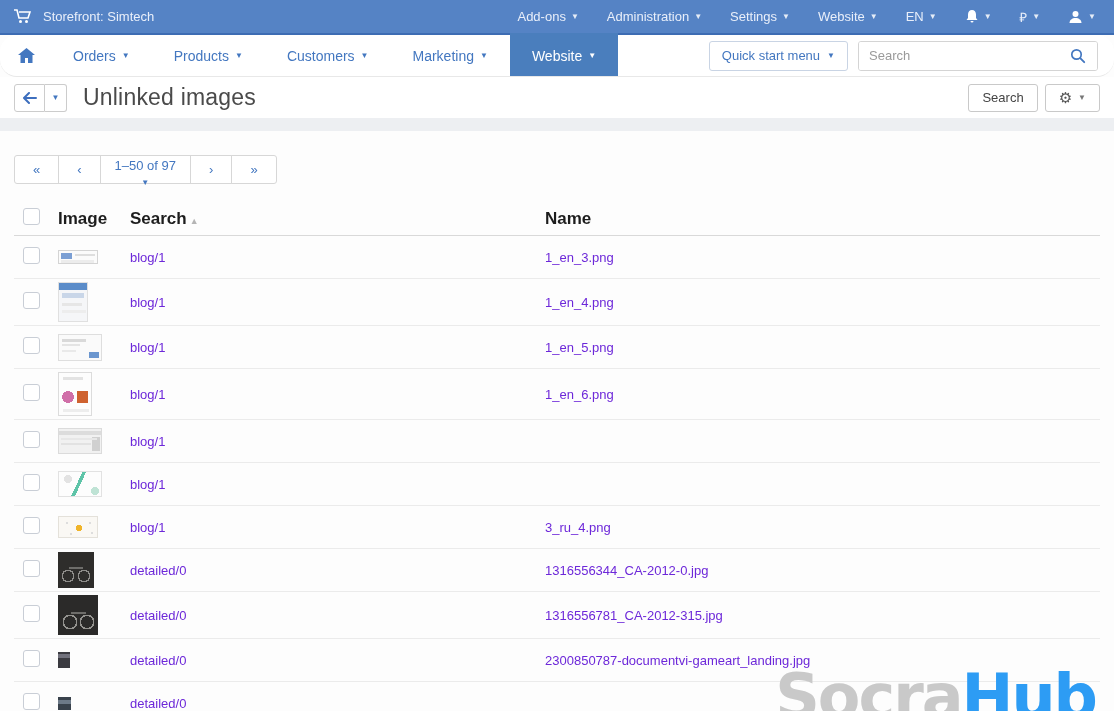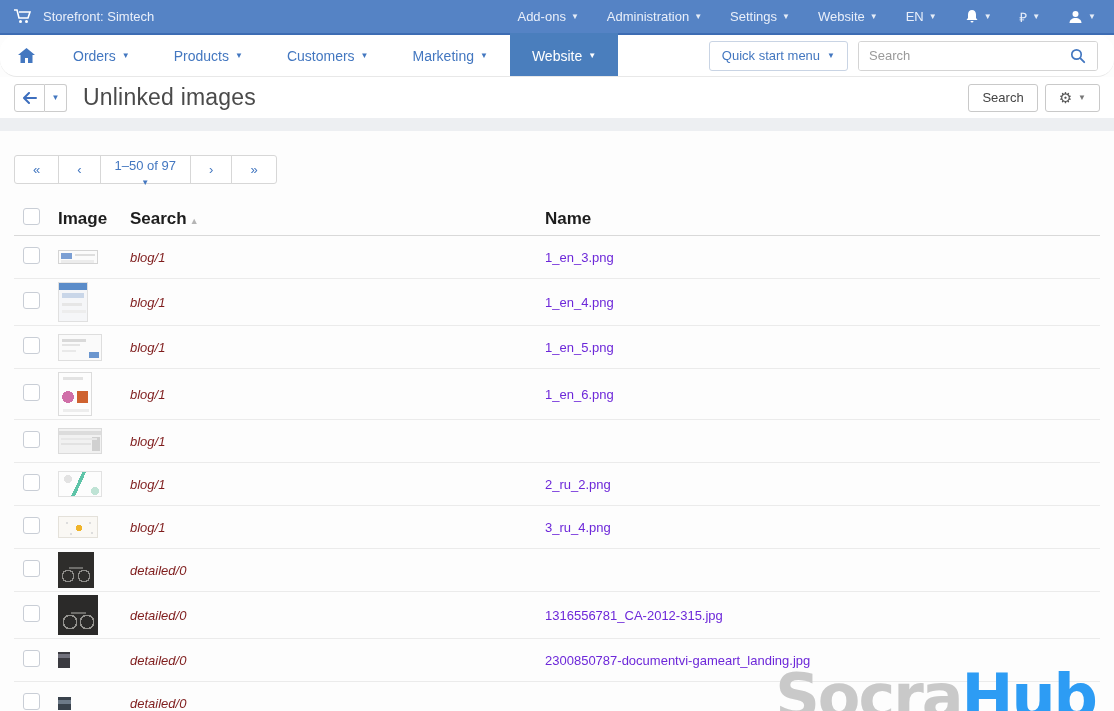--- a/index.html
+++ b/index.html
@@ -73,21 +73,21 @@
   .trow, .thead { display:grid; grid-template-columns:44px 72px 415px 1fr;
     align-items:center; }
   .thead { height:34px; border-bottom:1px solid #d9d9d9; }
   .thead .col-label { font-size:17px; font-weight:bold; color:#1d1d1d; }
   .sort-caret { font-size:9px; color:#b5b5b5; margin-left:3px; }
   .trow { min-height:43px; border-bottom:1px solid #ebebeb; padding:3px 0; }
   .checkbox { width:17px; height:17px; border:1px solid #c9ced6; border-radius:3px;
     background:#fff; display:inline-block; margin-left:9px; cursor:pointer; }
   .c-img { display:flex; align-items:center; }
   .name-link { font-size:13px; color:#6d28d9; text-decoration:none; cursor:pointer; }
-  .folder-label { font-size:13px; color:#7f1d1d;font-style:italic; }
+  .folder-label { font-size:13px; color:#6d28d9; }
 
   
   .thumb { display:inline-block; background-repeat:no-repeat; }
   .t-web-banner { width:40px; height:14px; background:#fbfbfb; border:1px solid #d4d4d4;
     background-image:linear-gradient(#7b9fd4,#7b9fd4),linear-gradient(#dedede,#dedede),linear-gradient(#ececec,#ececec);
     background-size:11px 6px,20px 2px,33px 3px; background-position:2px 2px,16px 3px,2px 9px; background-repeat:no-repeat; }
   .t-page-tall { width:30px; height:40px; background:#f5f6f8; border:1px solid #e0e0e0;
     background-image:linear-gradient(#5b8cc9,#5b8cc9),linear-gradient(#c9d6e8,#c9d6e8),linear-gradient(#e6e6e6,#e6e6e6),linear-gradient(#ededed,#ededed);
     background-size:100% 7px,22px 5px,20px 3px,24px 3px; background-position:0 0,3px 10px,3px 20px,3px 27px; background-repeat:no-repeat; }
   .t-page-light { width:44px; height:27px; background:#fafafa; border:1px solid #dedede;
@@ -328,38 +328,38 @@
           </div>
     <div><span class="folder-label">blog/1</span></div>
   </div>
 
   <div class="trow">
     <div><span class="checkbox"></span></div>
     <div class="c-img">
             <span class="thumb t-chart"></span>
           </div>
     <div><span class="folder-label">blog/1</span></div>
-    <div><a href="#" class="name-link">2_ru_2.png</a></div>
   </div>
 
   <div class="trow">
     <div><span class="checkbox"></span></div>
     <div class="c-img">
             <span class="thumb t-dots"></span>
           </div>
     <div><span class="folder-label">blog/1</span></div>
     <div><a href="#" class="name-link">3_ru_4.png</a></div>
   </div>
 
   <div class="trow">
     <div><span class="checkbox"></span></div>
     <div class="c-img">
             <span class="thumb t-bike-dark-1"></span>
           </div>
     <div><span class="folder-label">detailed/0</span></div>
+    <div><a href="#" class="name-link">1316556344_CA-2012-0.jpg</a></div>
   </div>
 
   <div class="trow">
     <div><span class="checkbox"></span></div>
     <div class="c-img">
             <span class="thumb t-bike-dark-2"></span>
           </div>
     <div><span class="folder-label">detailed/0</span></div>
     <div><a href="#" class="name-link">1316556781_CA-2012-315.jpg</a></div>
   </div>

